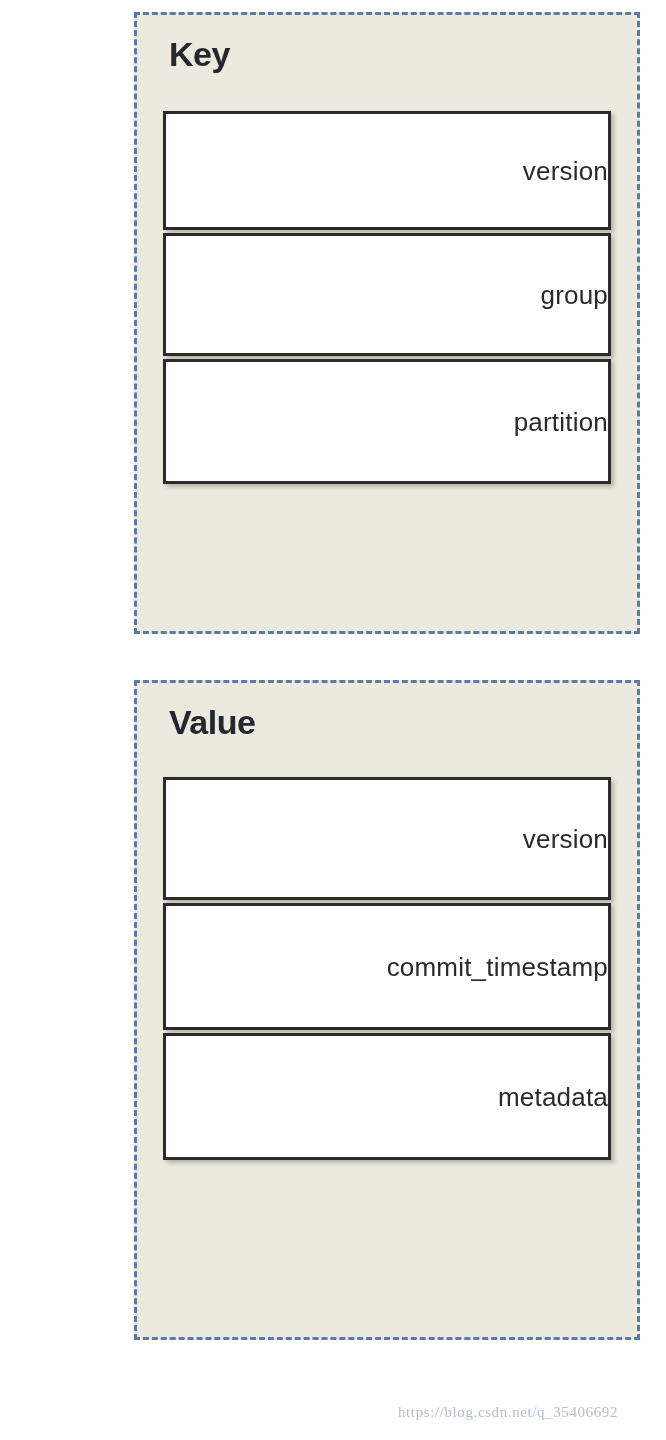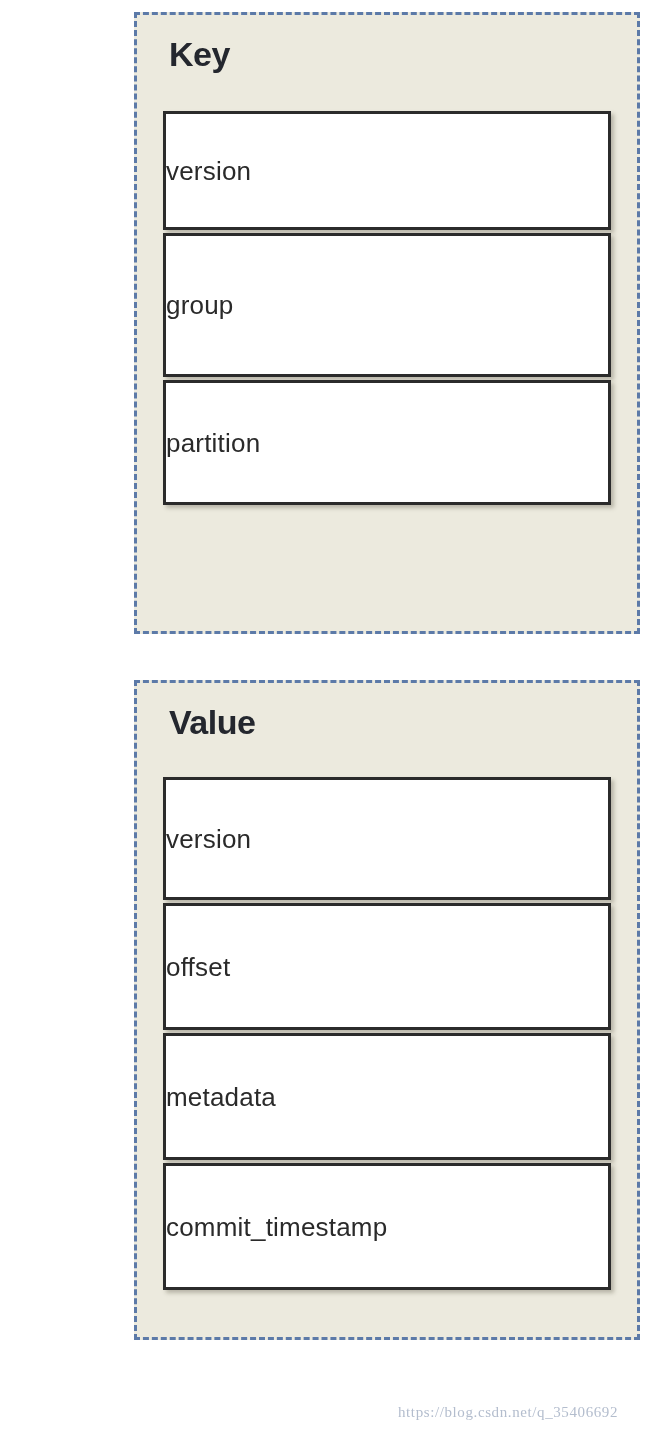--- a/index.html
+++ b/index.html
@@ -54,21 +54,21 @@
   .group-value .fields { top: 94px; }
 
   .field {
     position: relative;
     box-sizing: border-box;
     background: #ffffff;
     border: 3px solid #2b2b2b;
     margin-bottom: 3px;
     display: flex;
     align-items: center;
-    justify-content: flex-start;
+    justify-content: flex-end;
     box-shadow: 3px 3px 4px rgba(90, 85, 70, 0.35);
   }
   .field:last-child { margin-bottom: 5px; }
 
   .field-label {
     font-size: 26px;
     color: #2a2a2a;
     letter-spacing: 0.2px;
     line-height: 1;
   }
@@ -115,21 +115,21 @@
 
     <div class="fields">
 
       <div class="field" style="height:119px">
         <span class="type-label" style="top:46px">
           <span class="type-text">int16</span>
         </span>
         <span class="field-label">version</span>
       </div>
 
-      <div class="field" style="height:144px">
+      <div class="field" style="height:123px">
         <span class="type-label" style="top:48px">
           <span class="type-text">string</span>
         </span>
         <span class="field-label">group</span>
       </div>
 
 
       <div class="field" style="height:125px">
         <span class="type-label" style="top:49px">
           <span class="type-text">int32</span>
@@ -145,39 +145,33 @@
 
     <div class="fields">
 
       <div class="field" style="height:123px">
         <span class="type-label" style="top:48px">
           <span class="type-text">int16</span>
         </span>
         <span class="field-label">version</span>
       </div>
 
+
       <div class="field" style="height:127px">
         <span class="type-label" style="top:50px">
           <span class="type-text">int64</span>
         </span>
-        <span class="field-label">offset</span>
+        <span class="field-label">commit_timestamp</span>
       </div>
 
       <div class="field" style="height:127px">
         <span class="type-label" style="top:50px">
           <span class="type-text">string</span>
         </span>
         <span class="field-label">metadata</span>
-      </div>
-
-      <div class="field" style="height:127px">
-        <span class="type-label" style="top:50px">
-          <span class="type-text">int64</span>
-        </span>
-        <span class="field-label">commit_timestamp</span>
       </div>
 
 
     </div>
   </div>
 
   <div class="watermark">https://blog.csdn.net/q_35406692</div>
 
 </div>
 

